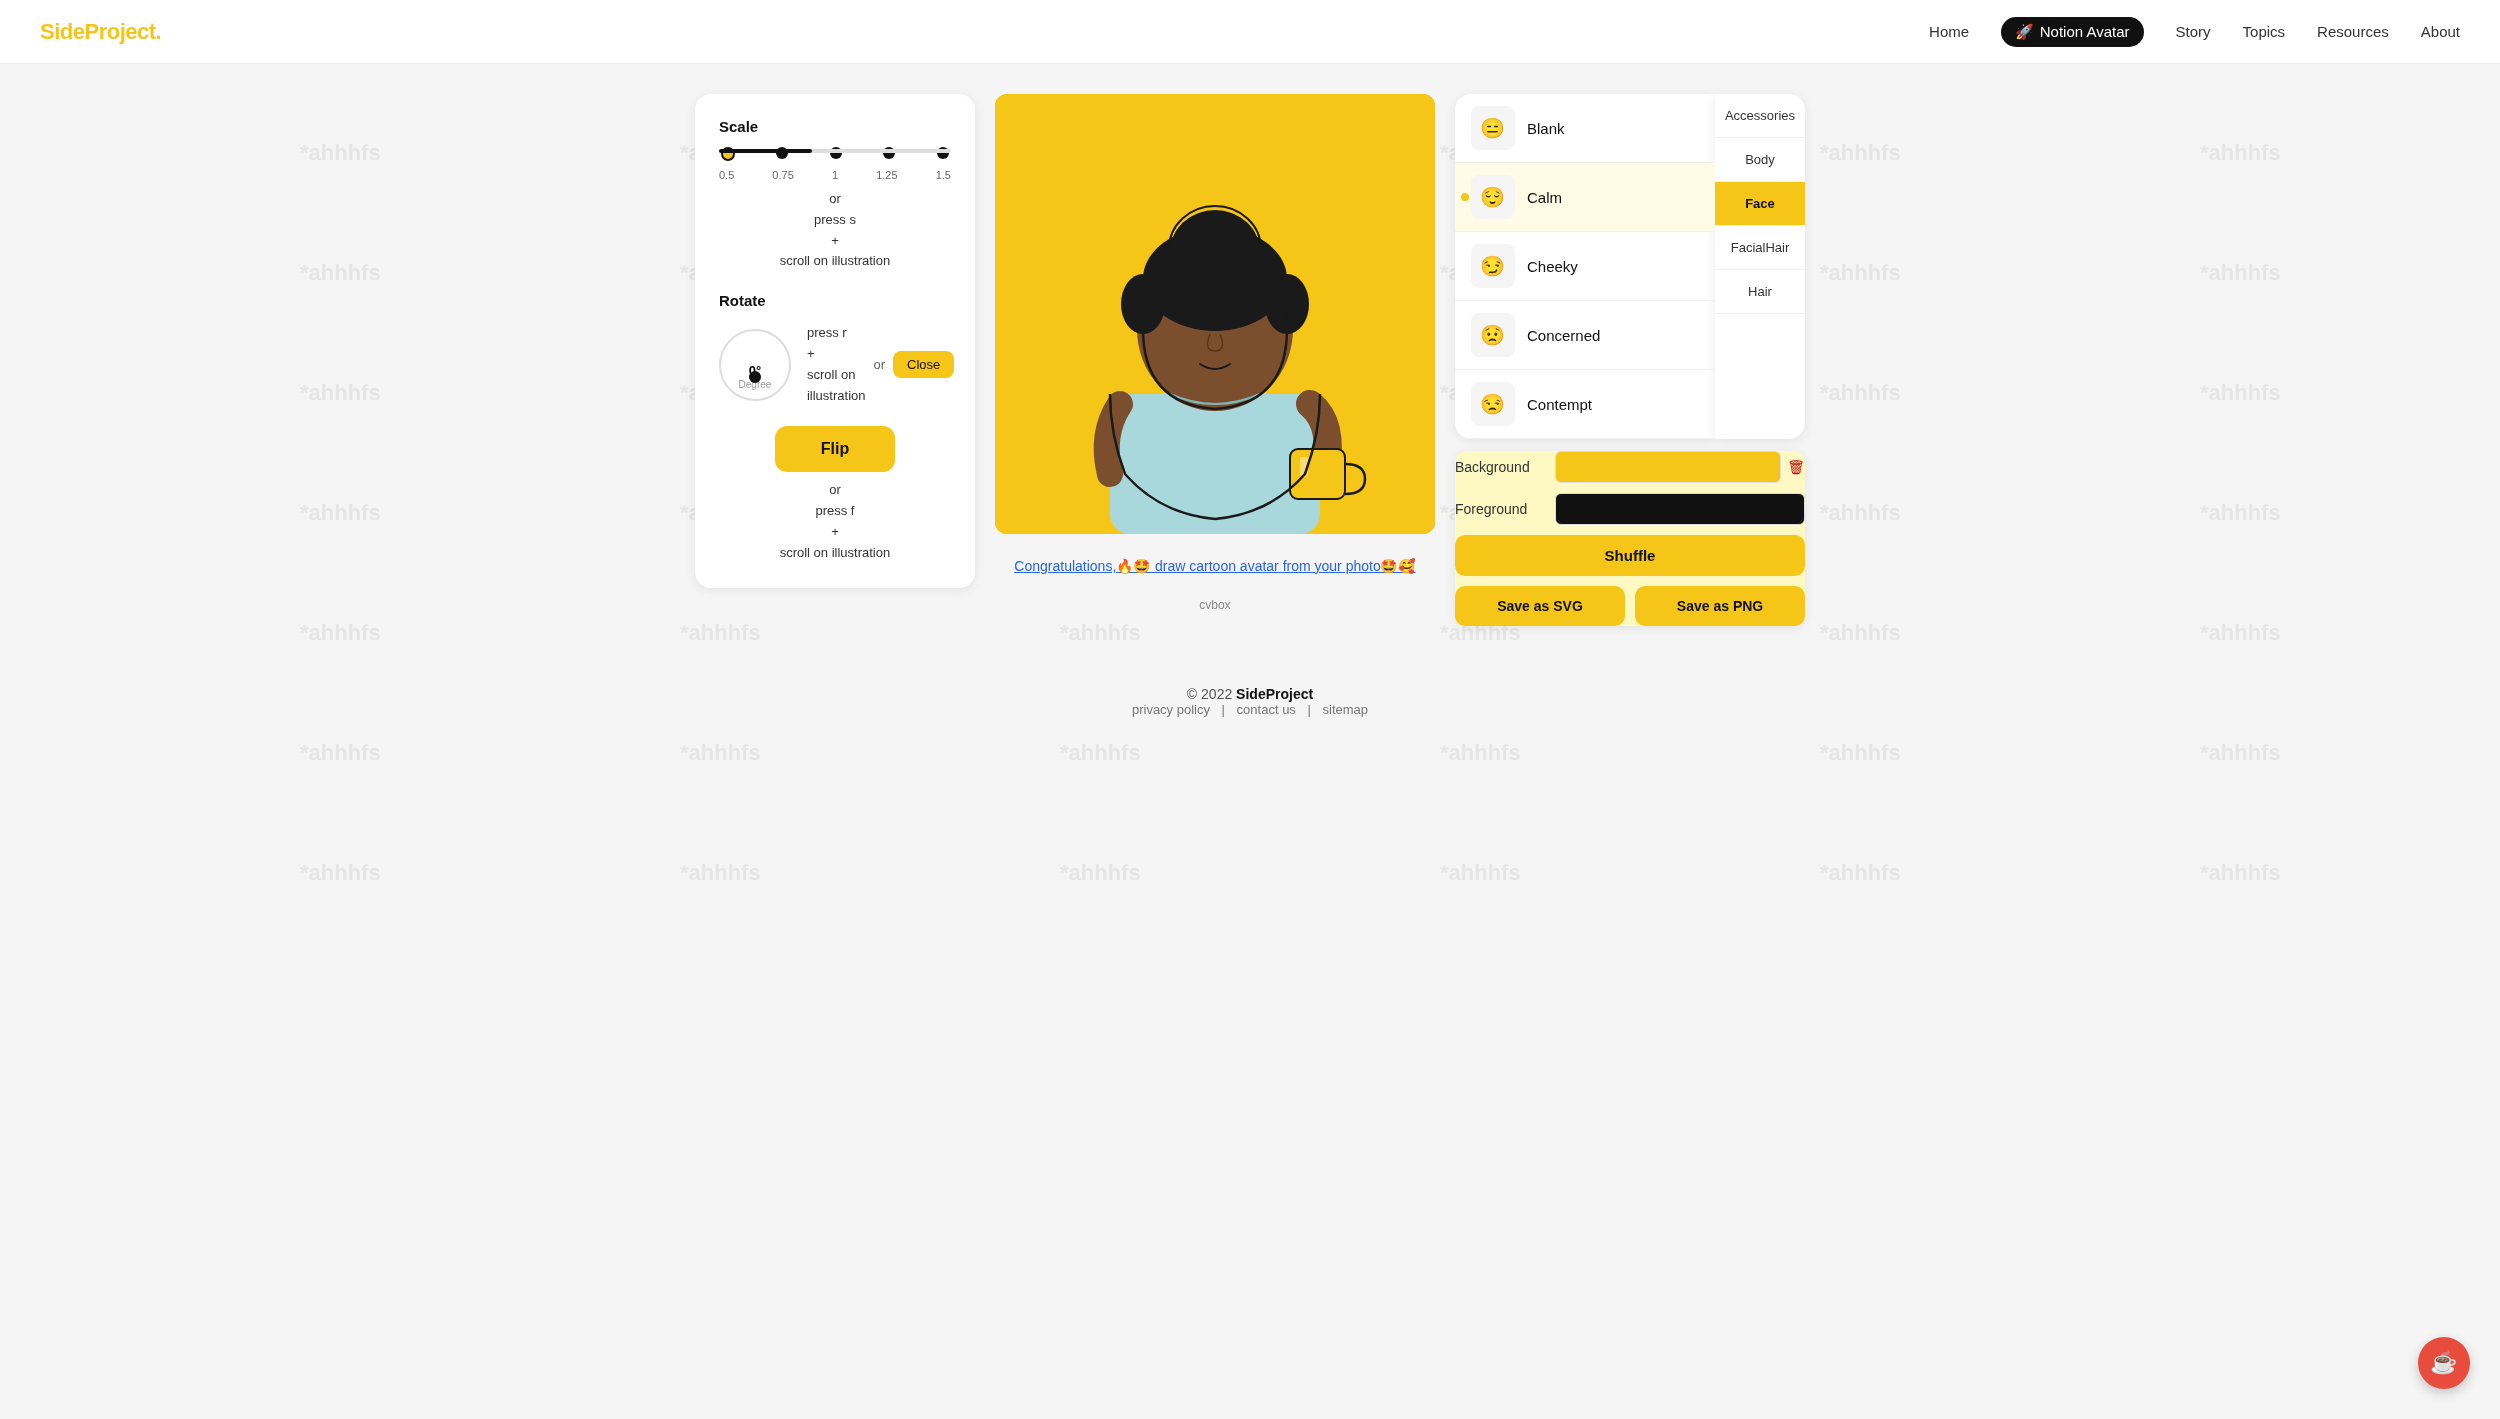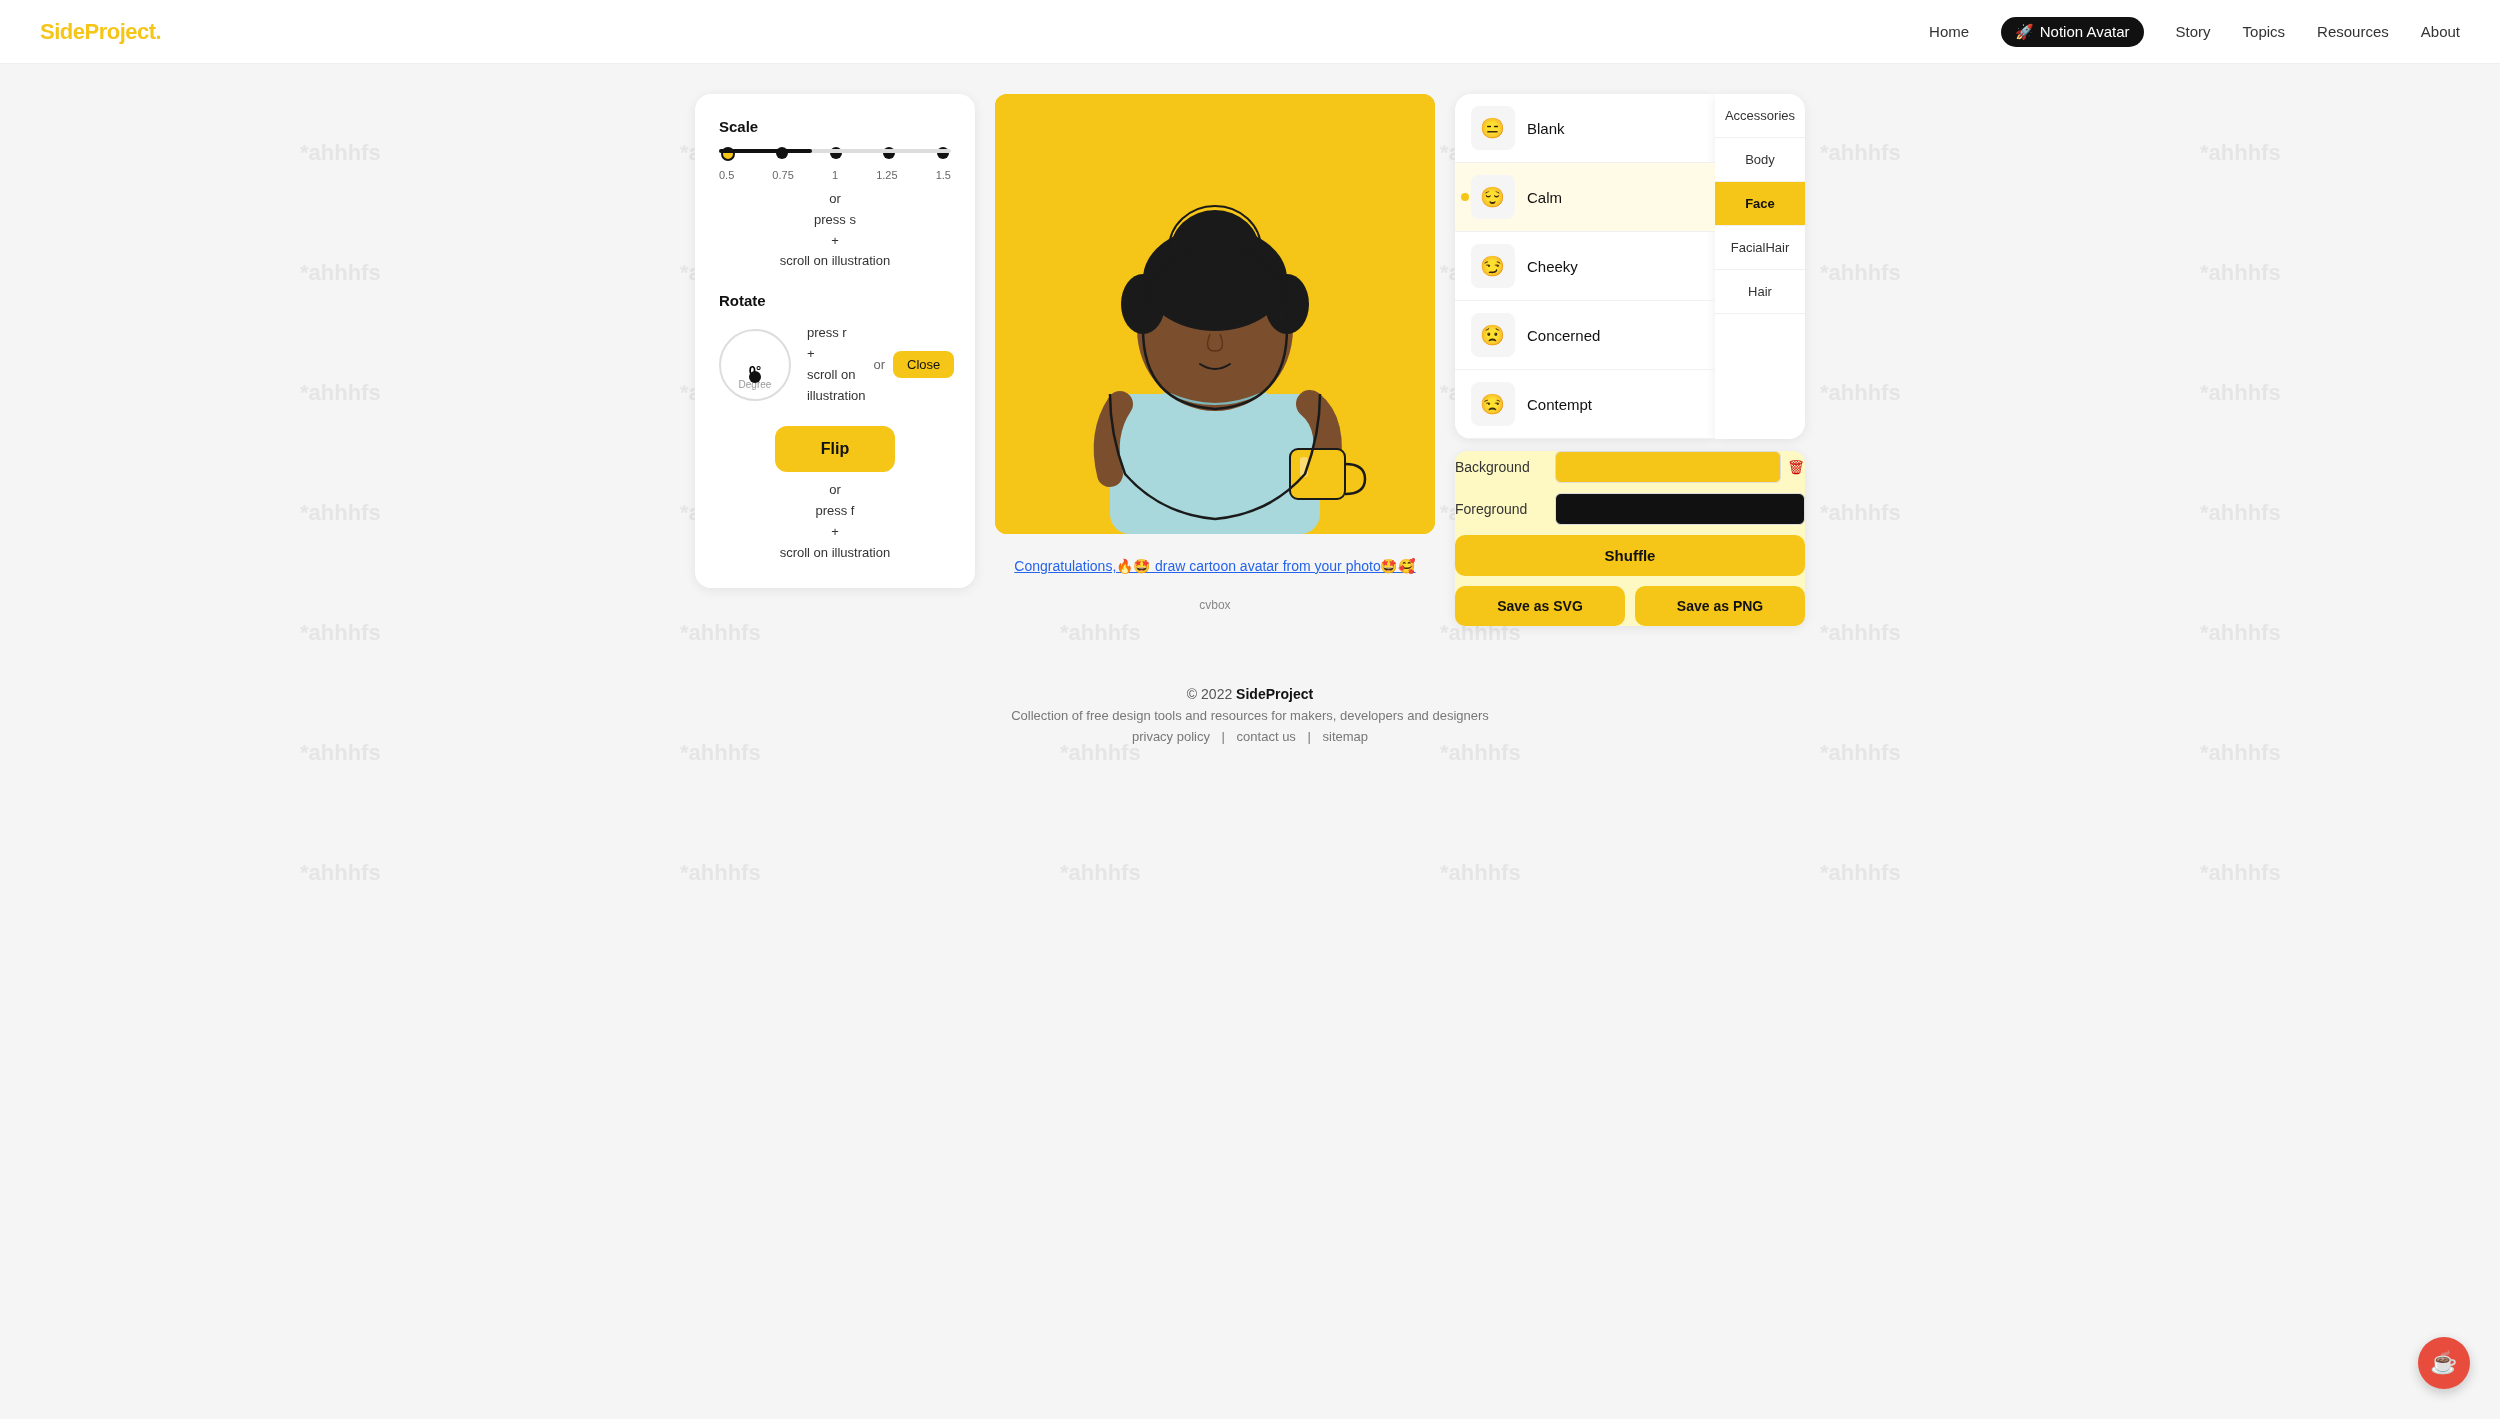--- a/index.html
+++ b/index.html
@@ -709,21 +709,20 @@
     </div>
 
   </div>
 
 </div>
 
 <footer>
   <div>
     <span>© 2022</span> <span class="site-name">SideProject</span>
   </div>
-  <div class="tagline">Collection of free design tools and resources for makers, developers and designers</div>
   <div class="footer-links">
     <a href="#">privacy policy</a>
     <span class="sep">|</span>
     <a href="#">contact us</a>
     <span class="sep">|</span>
     <a href="#">sitemap</a>
   </div>
 </footer>
 
 <button class="coffee-btn">☕</button>

